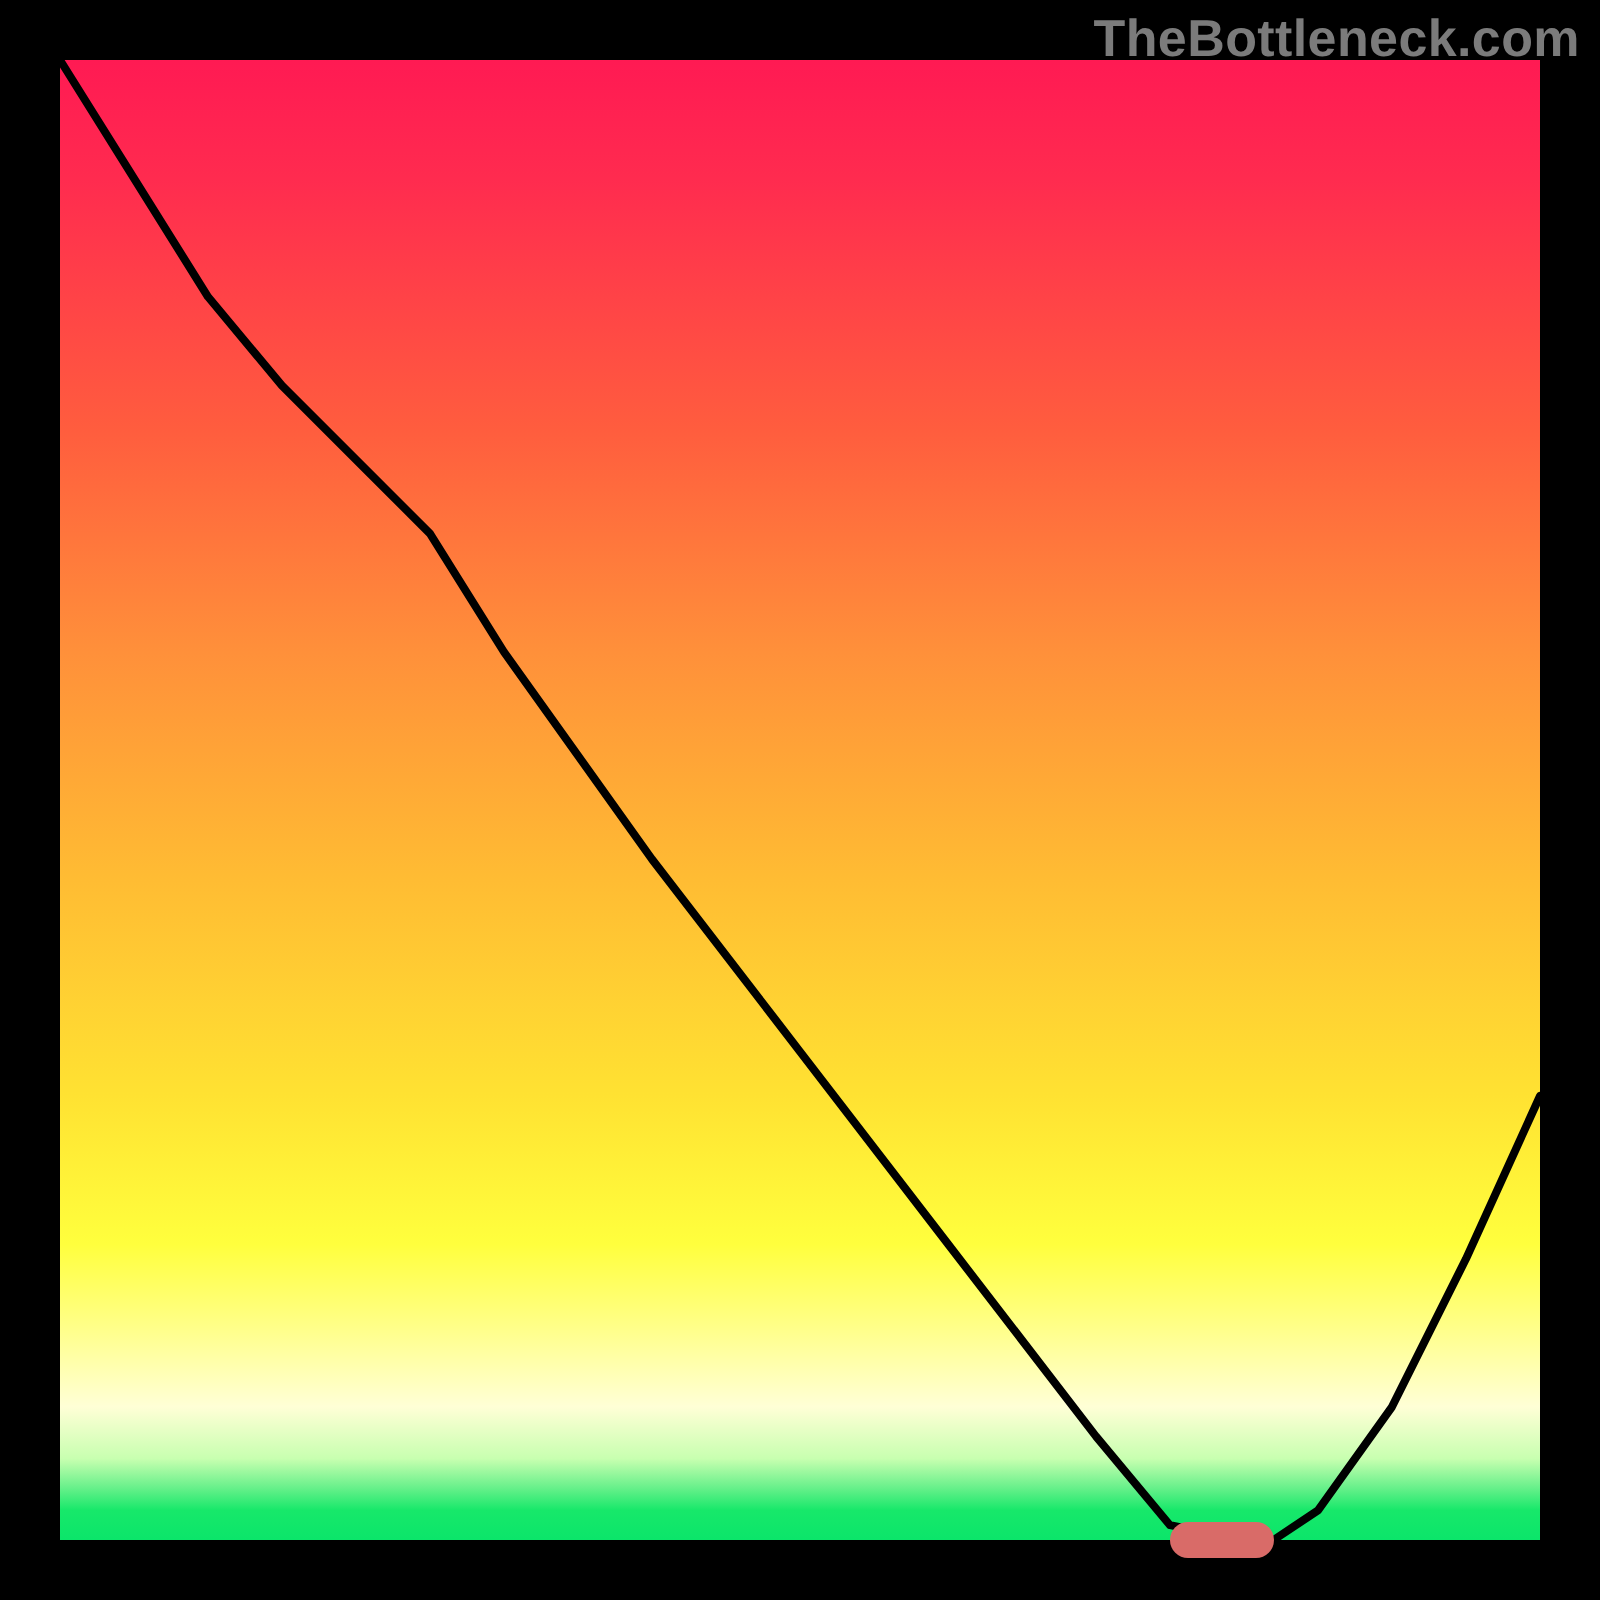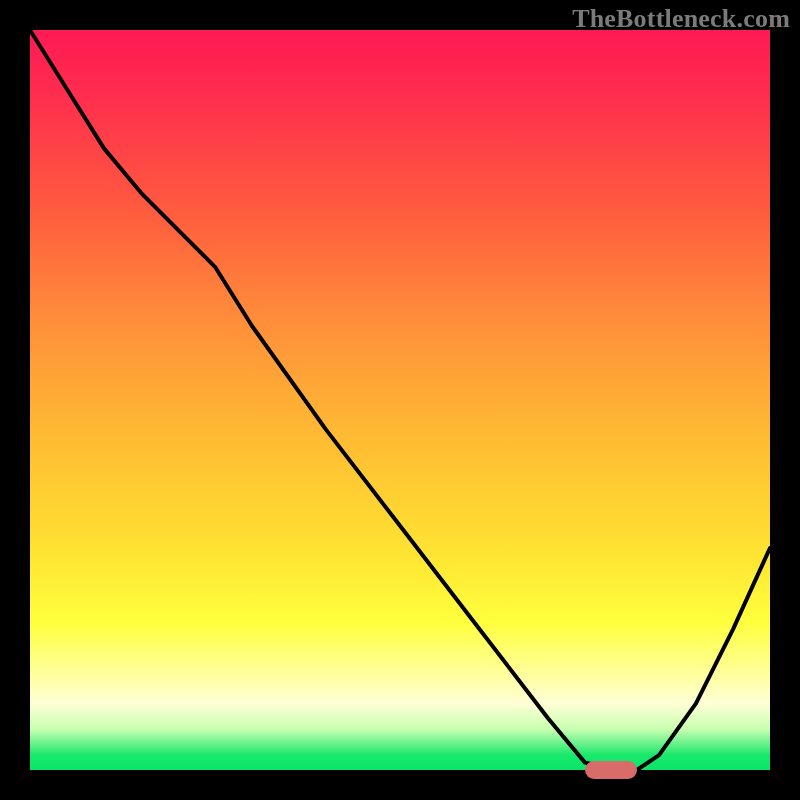--- a/index.html
+++ b/index.html
@@ -8,21 +8,21 @@
     position: relative;
     width: 800px;
     height: 800px;
     background: #000;
   }
   .watermark {
     position: absolute;
     top: 4px;
     right: 10px;
     color: #7b7b7b;
-    font-family: Liberation Serif, serif;
+    font-family: Liberation Sans, sans-serif;
     font-size: 26px;
     font-weight: 600;
     letter-spacing: 0.2px;
   }
   .plot-area {
     position: absolute;
     left: 30px;
     top: 30px;
     width: 740px;
     height: 740px;

